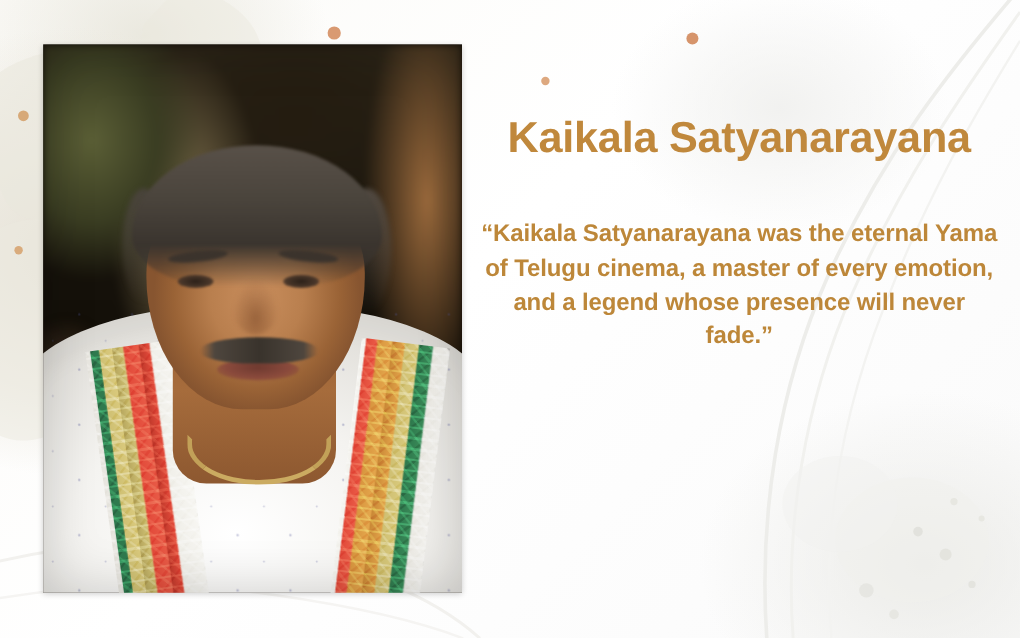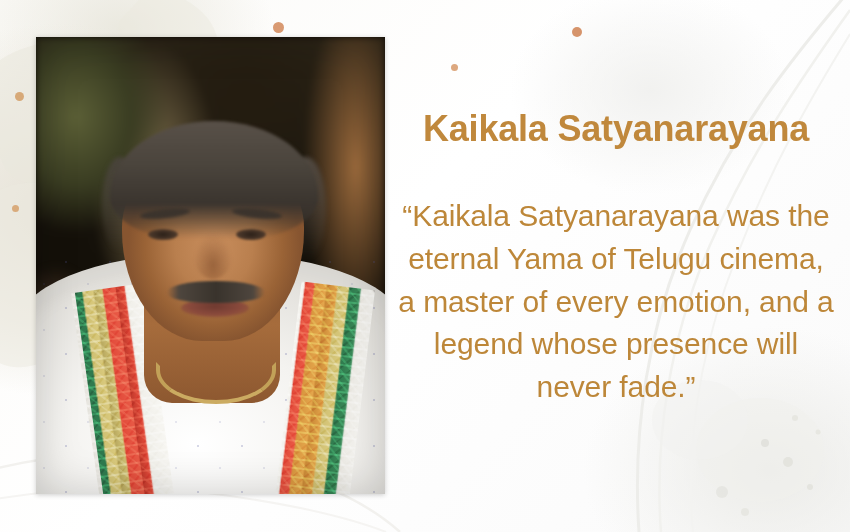--- a/index.html
+++ b/index.html
@@ -214,27 +214,27 @@
     left: 398px;
     top: 95px;
     width: 436px;
   }
   .title {
     font-size: 36px;
     font-weight: 700;
     letter-spacing: -0.2px;
     text-align: center;
     line-height: 1.12;
-    margin: 14px;
+    margin: 0;
   }
   .quote {
     margin: 0;
     margin-top: 46px;
-    font-size: 30px;
-    font-weight: 400;
+    font-size: 20px;
+    font-weight: 700;
     line-height: 1.42;
     text-align: center;
     letter-spacing: -0.1px;
   }
 </style>
 </head>
 <body>
 
 <div class="canvas">
 

